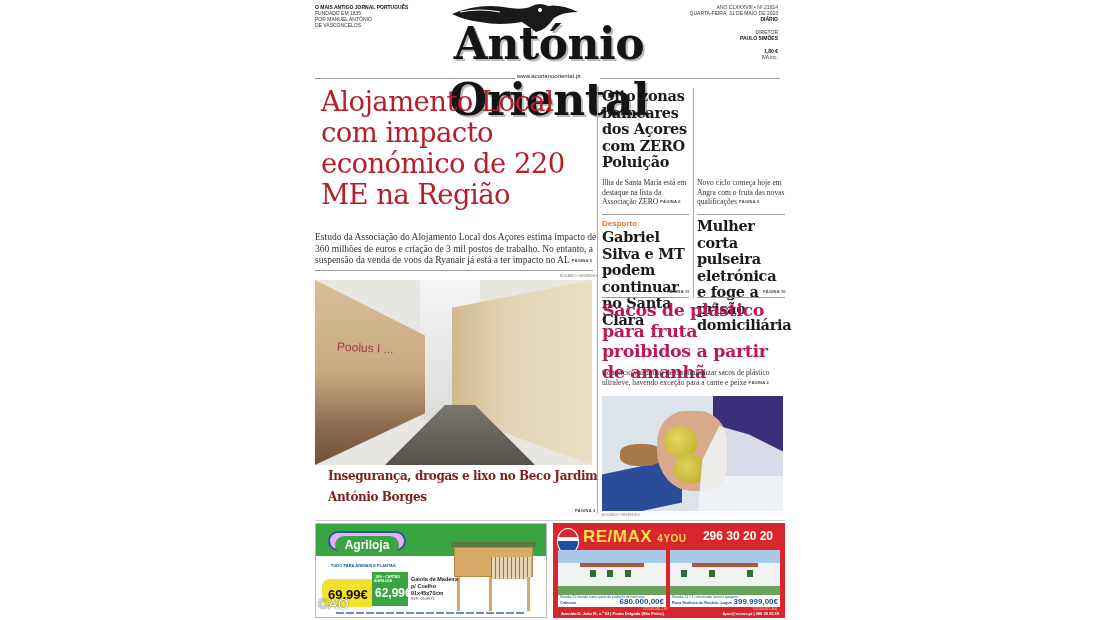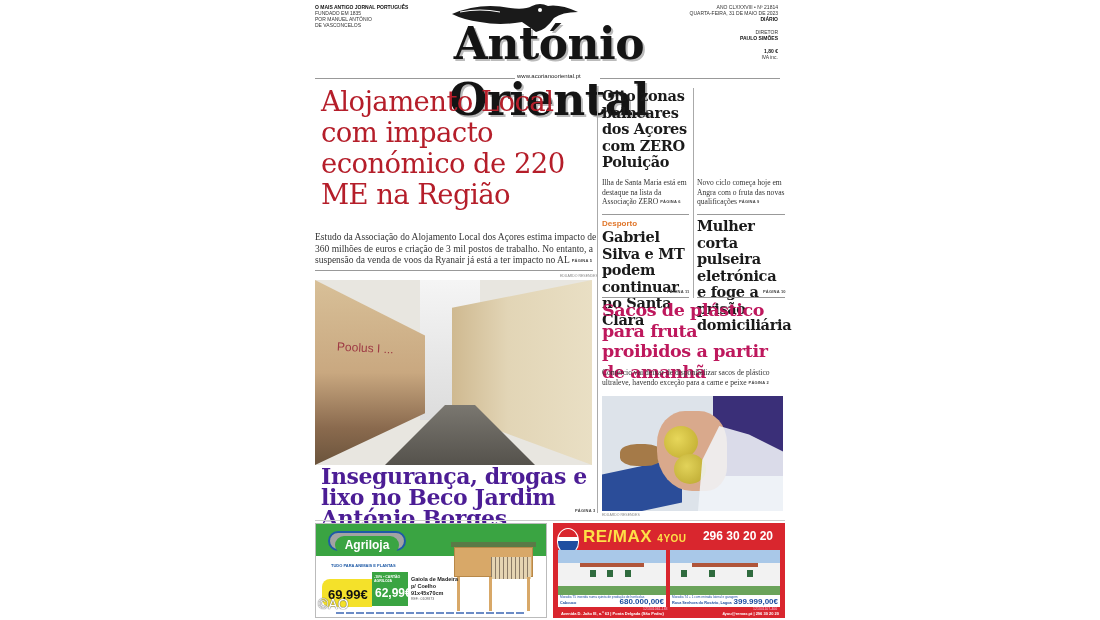--- a/index.html
+++ b/index.html
@@ -29,21 +29,21 @@
   .credit { position: absolute; font-family: "Liberation Sans", sans-serif; font-size: 3.5px; color: #888; }
 
   
   .photo-alley { position: absolute; left: 5px; top: 280px; width: 277px; height: 185px; overflow: hidden; background: #e8e6e0; }
   .photo-alley .sky { position: absolute; left: 105px; top: 0; width: 60px; height: 140px; background: linear-gradient(#f5f5f5, #dcdcdc); }
   .photo-alley .wall-l2 { position: absolute; left: 0; top: 0; width: 110px; height: 185px; background: linear-gradient(180deg, #d8c098 0%, #c9a880 50%, #8a6a4e 80%, #6b543c 100%); clip-path: polygon(0 0, 100% 30%, 100% 72%, 0 100%); }
   .photo-alley .wall-r { position: absolute; right: 0; top: 0; width: 140px; height: 185px; background: linear-gradient(90deg, #cfb990 0%, #e2d5b6 40%, #e9dfc4 100%); clip-path: polygon(0 15%, 100% 0, 100% 100%, 0 72%); }
   .photo-alley .road { position: absolute; left: 70px; top: 125px; width: 150px; height: 60px; background: linear-gradient(#7a7770, #55524c); clip-path: polygon(40% 0, 60% 0, 100% 100%, 0 100%); }
   .photo-alley .graffiti { position: absolute; left: 22px; top: 60px; font-family: "Liberation Sans", sans-serif; font-size: 12px; color: #9e3a44; line-height: 16px; transform: rotate(3deg); }
 
-  .alley-title { position: absolute; left: 11px; top: 466px; width: 285px; font-family: "DejaVu Serif", serif; font-size: 22px; line-height: 21px; color: #4c1d95; letter-spacing: -0.4px; }
+  .alley-title { position: absolute; left: 18px; top: 466px; width: 285px; font-family: "DejaVu Serif", serif; font-size: 12px; line-height: 21px; color: #7f1d1d; letter-spacing: -0.4px; }
 
   
   .col-story-title { position: absolute; font-family: "DejaVu Serif", serif; font-size: 14.5px; line-height: 16.5px; color: #1a1a1a; letter-spacing: -0.3px; }
   .col-story-text { position: absolute; font-family: "Liberation Serif", serif; font-size: 7.6px; line-height: 9.6px; color: #333; }
   .kicker { position: absolute; font-family: "Liberation Sans", sans-serif; font-size: 8px; color: #e0762a; font-weight: bold; }
 
   .sacos-title { position: absolute; left: 292px; top: 300px; width: 185px; font-family: "DejaVu Serif", serif; font-size: 17.5px; line-height: 20.5px; color: #be185d; letter-spacing: -0.4px; }
   .sacos-text { position: absolute; left: 292px; top: 368px; width: 186px; font-family: "Liberation Serif", serif; font-size: 7.6px; line-height: 9.8px; color: #333; }
 
   .photo-bag { position: absolute; left: 292px; top: 396px; width: 181px; height: 115px; overflow: hidden; background: #dde3ea; }
@@ -52,21 +52,21 @@
   .photo-bag .hand { position: absolute; left: 55px; top: 15px; width: 70px; height: 80px; background: #d9a98c; border-radius: 40% 40% 30% 50%; }
   .photo-bag .pear1 { position: absolute; left: 62px; top: 30px; width: 34px; height: 32px; background: radial-gradient(circle at 40% 40%, #e7d75a, #bda82c); border-radius: 50%; }
   .photo-bag .pear2 { position: absolute; left: 72px; top: 58px; width: 32px; height: 30px; background: radial-gradient(circle at 40% 40%, #e2d35a, #b7a32c); border-radius: 50%; }
   .photo-bag .bag { position: absolute; left: 96px; top: 30px; width: 85px; height: 85px; background: rgba(240,244,248,0.88); clip-path: polygon(25% 0, 60% 10%, 100% 30%, 100% 100%, 0 100%, 5% 40%); }
   .photo-bag .potatoes { position: absolute; left: 18px; top: 48px; width: 42px; height: 22px; background: #a57a48; border-radius: 40%; }
 
   
   .ad { position: absolute; overflow: hidden; }
   .ad-agri { left: 5px; top: 523px; width: 232px; height: 95px; border: 1px solid #bbb; background: #fff; }
   .agri-band { position: absolute; left: 0; top: 0; width: 100%; height: 32px; background: #3aa442; }
-  .agri-logo { position: absolute; left: 12px; top: 7px; width: 78px; height: 20px; background: #a3a3a3; border-radius: 14px; border: 2px solid #1f5aa6; }
+  .agri-logo { position: absolute; left: 12px; top: 7px; width: 78px; height: 20px; background: #f0abfc; border-radius: 14px; border: 2px solid #1f5aa6; }
   .agri-logo span { position: absolute; left: 5px; top: 3px; width: 64px; height: 18px; background: #3aa442; border-radius: 9px; color: #fff; font-family: "Liberation Sans", sans-serif; font-weight: bold; font-size: 12px; line-height: 18px; text-align: center; }
   .agri-tag { position: absolute; left: 15px; top: 39px; font-family: "Liberation Sans", sans-serif; font-size: 4px; font-weight: bold; color: #1f5aa6; }
   .agri-price1 { position: absolute; left: 6px; top: 55px; width: 50px; height: 28px; background: #f4e12a; border-radius: 8px 0 0 8px; font-family: "Liberation Sans", sans-serif; font-weight: bold; font-size: 13px; color: #111; padding: 8px 0 0 6px; }
   .agri-price2 { position: absolute; left: 56px; top: 48px; width: 36px; height: 34px; background: #3aa442; font-family: "Liberation Sans", sans-serif; font-weight: bold; font-size: 12px; color: #fff; padding: 14px 0 0 3px; }
   .agri-price2 .lbl { position: absolute; left: 2px; top: 3px; font-size: 3.5px; line-height: 4px; font-weight: bold; color: #fff; }
   .agri-product { position: absolute; left: 95px; top: 52px; font-family: "Liberation Sans", sans-serif; font-size: 5.5px; line-height: 6.8px; color: #222; font-weight: bold; }
   .agri-product .ref { font-size: 3.5px; font-weight: normal; color: #666; }
   .hutch { position: absolute; left: 135px; top: 18px; width: 85px; height: 70px; }
   .hutch .roof { position: absolute; left: 0; top: 0; width: 85px; height: 5px; background: #5a7a46; }
   .hutch .box { position: absolute; left: 3px; top: 5px; width: 79px; height: 30px; background: #d8a868; border: 1px solid #b88848; }

